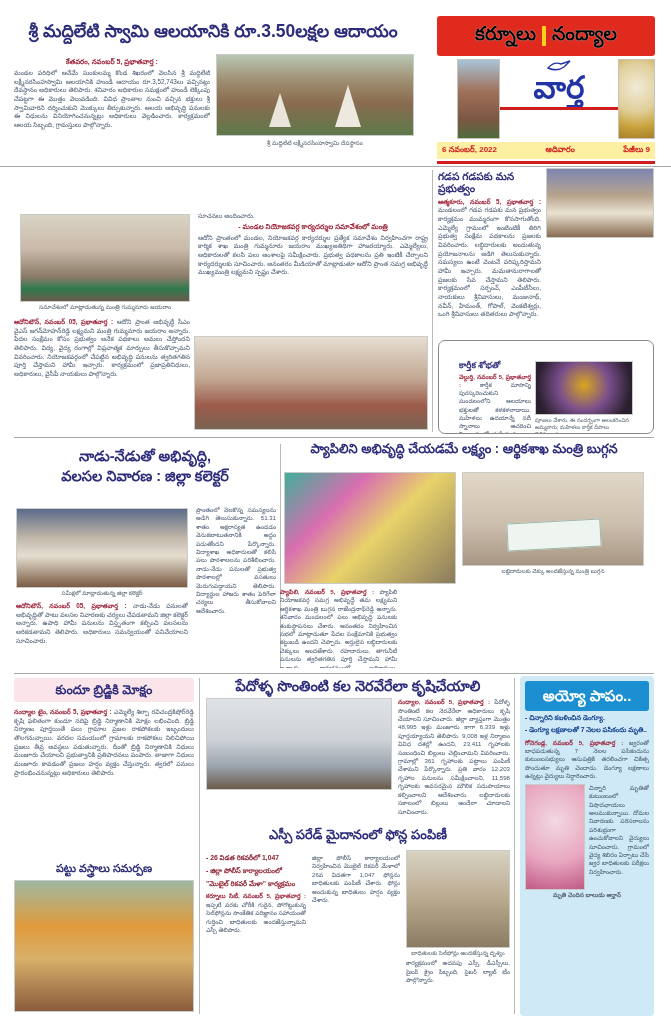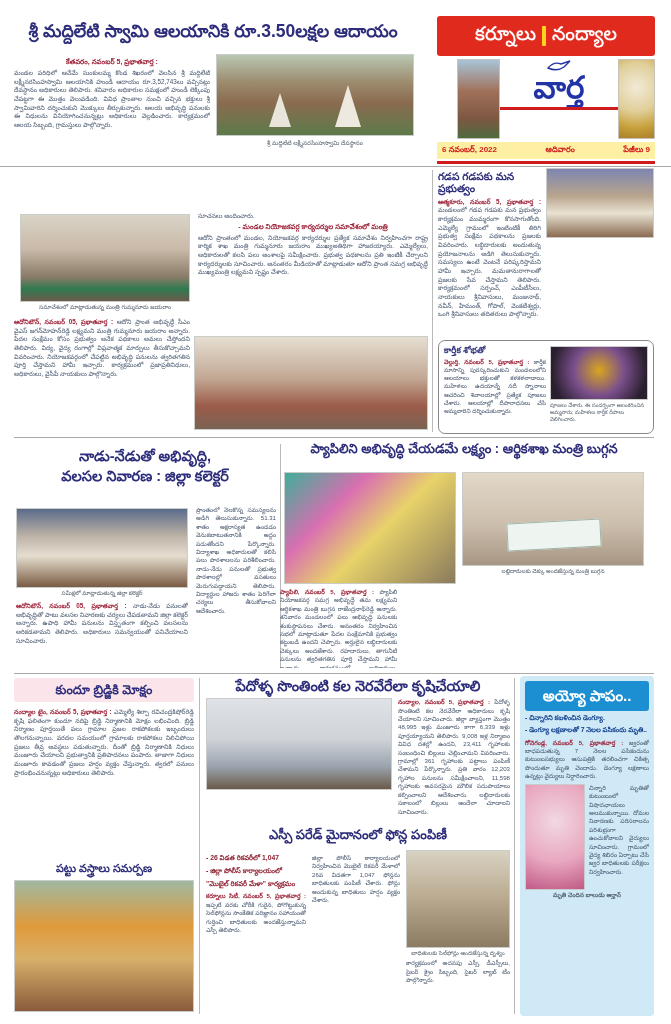--- a/index.html
+++ b/index.html
@@ -11,40 +11,40 @@
   .dl{color:#9c1f35;font-weight:bold;}
   .caption{font-size:6px;color:#55606e;text-align:center;line-height:1.25;overflow:hidden;}
   .photo{position:absolute;border:1px solid #caccc9;box-sizing:border-box;}
   .photo-f{float:right;border:1px solid #caccc9;box-sizing:border-box;}
   .rule{position:absolute;background:#a9a9a9;height:1px;}
   .vrule{position:absolute;background:#b9b9b9;width:1px;}
   .subhead{font-size:7px;font-weight:bold;color:#9c1f35;text-align:center;margin:2px 0;}
   
   .masthead{position:absolute;left:437px;top:16px;width:218px;height:146px;}
   .m-red{height:40px;background:#e02a1e;border-radius:3px;display:flex;align-items:center;justify-content:center;gap:6px;}
-  .m-red span{color:#ffffff;font-size:19px;font-weight:normal;text-shadow:0 0 1px #fff;}
+  .m-red span{color:#000000;font-size:19px;font-weight:bold;text-shadow:0 0 1px #fff;}
   .m-sep{width:4px;height:20px;background:#ffd21c;border-radius:1px;}
   .m-row{display:flex;height:80px;margin-top:3px;padding-left:20px;}
   .m-center{flex:1;display:flex;flex-direction:column;align-items:center;justify-content:flex-start;}
   .m-title{color:#2133a6;font-size:31px;font-weight:bold;line-height:1.05;}
   .m-underline{width:118px;height:3px;background:#d01c1c;margin-top:2px;}
   .m-strip{height:17px;background:#fdf0a2;display:flex;align-items:center;justify-content:space-between;
            padding:0 5px;margin-top:3px;}
   .m-strip span{color:#d01c1c;font-size:8px;font-weight:bold;}
   .m-redline{height:3px;background:#d01c1c;margin-top:2px;}
   
   .pinkbox{background:#fbe4ea;border-radius:3px;height:24px;line-height:24px;}
   .bluebox{position:absolute;left:520px;top:676px;width:134px;height:340px;background:#cfe9f7;
            border-radius:4px;padding:5px;box-sizing:border-box;overflow:hidden;}
   .bluebox-h{height:30px;background:#1b8fd2;border-radius:3px;color:#ffffff;font-size:15px;
              font-weight:bold;text-align:center;line-height:30px;}
   .bullet-blue{font-size:6.8px;font-weight:bold;color:#14418f;margin:3px 0 0 0;line-height:1.3;}
   .bullet-red{font-size:6.8px;font-weight:bold;color:#8e2030;margin:0 0 4px 0;line-height:1.3;}
   .kbox{position:absolute;left:438px;top:340px;width:216px;height:94px;border:1px solid #888;
-        border-radius:7px;padding:5px;box-sizing:border-box;overflow:hidden;}
+        border-radius:7px;padding:20px;box-sizing:border-box;overflow:hidden;}
 </style>
 </head>
 <body>
 
 <div class="page">
 
   <div class="art" style="left:14px;top:14px;width:416px;height:150px;">
     <div class="h" style="position:absolute;left:0;top:8px;width:398px;font-size:17.5px;">శ్రీ మద్దిలేటి స్వామి ఆలయానికి రూ.3.50లక్షల ఆదాయం</div>
     <div class="dl" style="position:absolute;left:0;top:44px;width:196px;font-size:7px;text-align:center;">కేతవరం, నవంబర్ 5, ప్రభాతవార్త :</div>
     <p class="body" style="position:absolute;left:0;top:55px;width:196px;height:94px;">మండల పరిధిలో ఆనేమే సుంకులమ్మ కొండ శిఖరంలో వెలసిన శ్రీ మద్దిలేటి లక్ష్మీనరసింహస్వామి ఆలయానికి హుండీ ఆదాయం రూ.3,52,743లు వచ్చినట్లు దేవస్థానం అధికారులు తెలిపారు. శనివారం అధికారుల సమక్షంలో హుండీ లెక్కింపు చేపట్టగా ఈ మొత్తం వెలువడింది. వివిధ ప్రాంతాల నుంచి వచ్చిన భక్తులు శ్రీ స్వామివారిని దర్శించుకుని మొక్కులు తీర్చుకున్నారు. ఆలయ అభివృద్ధి పనులకు ఈ నిధులను వినియోగించనున్నట్లు అధికారులు వెల్లడించారు. కార్యక్రమంలో ఆలయ సిబ్బంది, గ్రామస్తులు పాల్గొన్నారు.</p>

